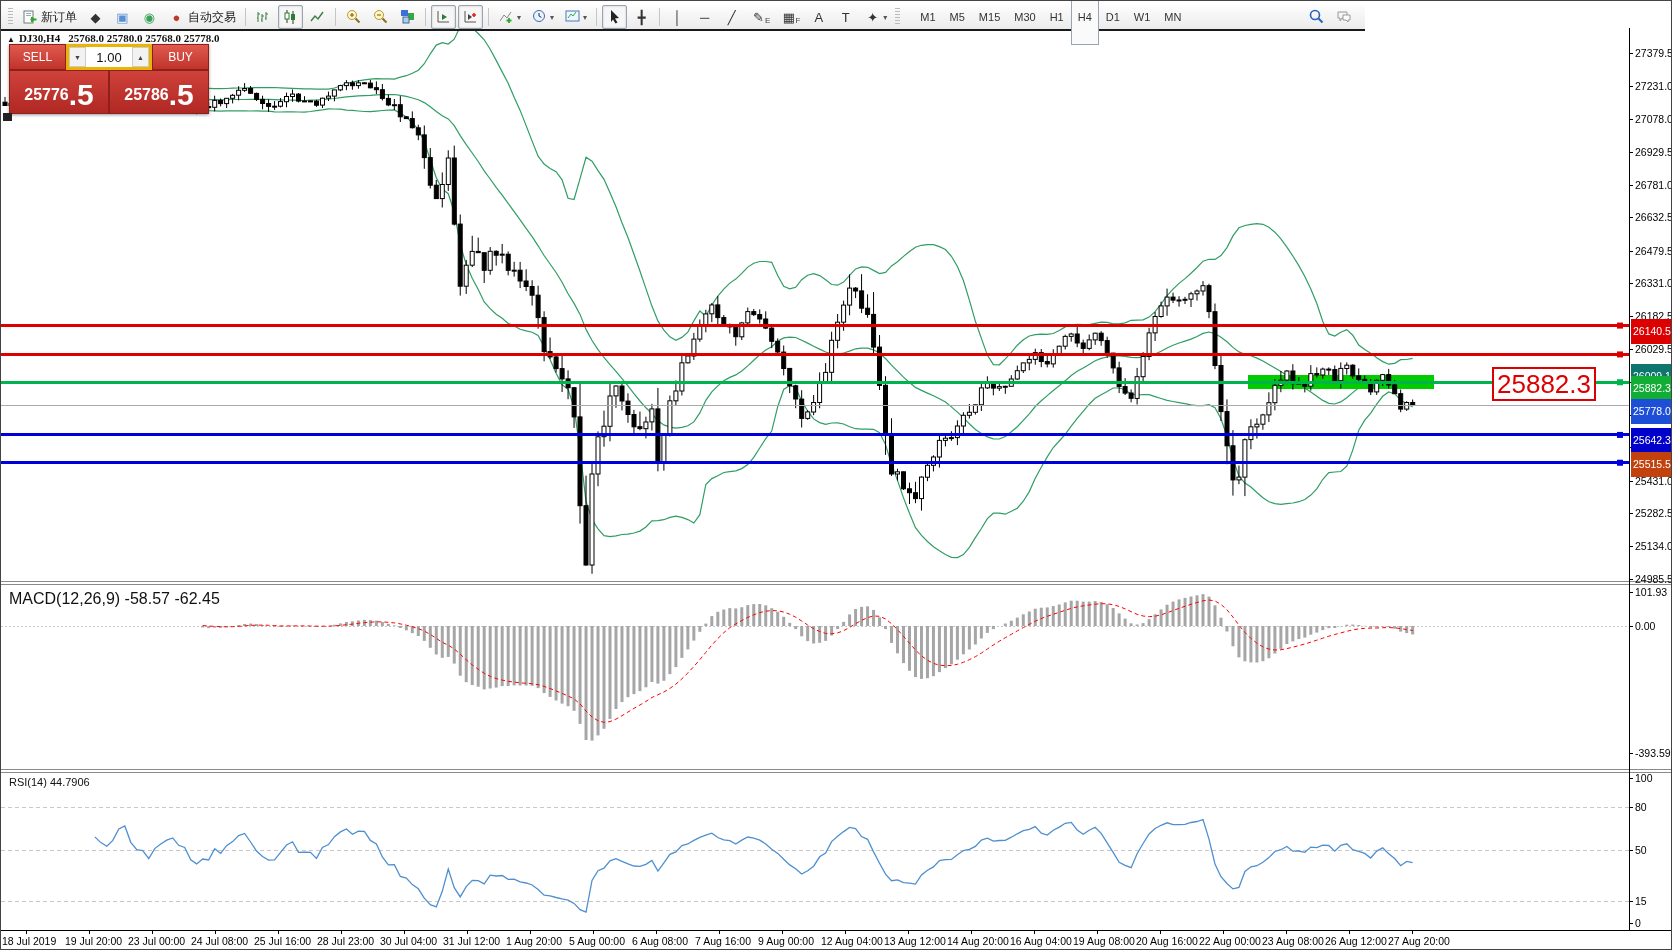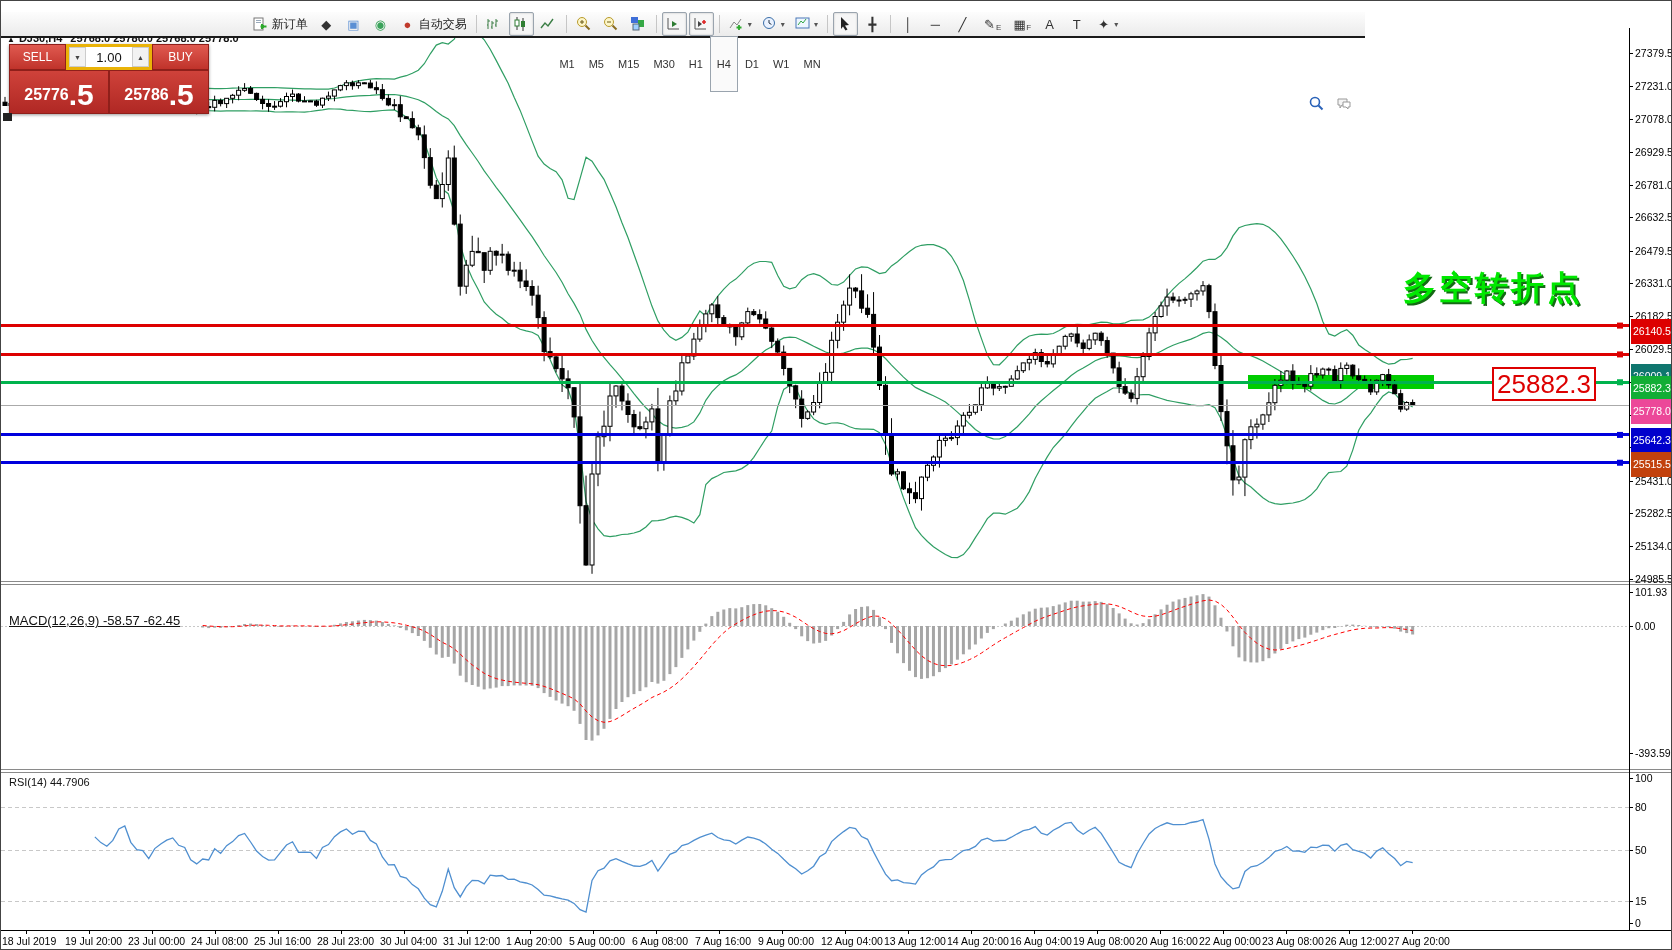--- a/index.html
+++ b/index.html
@@ -1,48 +1,48 @@
 <!DOCTYPE html>
 <html><head>
 <meta charset="utf-8">
 <style>
   html,body{margin:0;padding:0;background:#fff;}
   .app{position:relative;width:1672px;height:950px;background:#fff;font-family:"Liberation Sans",sans-serif;overflow:hidden;border:1px solid #444;box-sizing:border-box;}
   
-  .toolbar{position:absolute;left:0;top:11px;width:1364px;height:26px;background:linear-gradient(#fdfdfd,#ebebeb);border-bottom:2px solid #1a1a1a;display:flex;align-items:center;padding-left:4px;box-sizing:border-box;z-index:30;flex-direction:column;}
+  .toolbar{position:absolute;left:0;top:4px;width:1364px;height:26px;background:linear-gradient(#fdfdfd,#ebebeb);border-bottom:2px solid #1a1a1a;display:flex;align-items:center;padding-left:4px;box-sizing:border-box;z-index:30;}
   .tb-btn{display:inline-flex;align-items:center;height:22px;padding:0 3px;margin:0 1px;border:1px solid transparent;border-radius:2px;color:#333;font-size:12px;cursor:default;white-space:nowrap;}
   .tb-btn.sel{border:1px solid #9aa4ae;background:#f6f6f6;box-shadow:inset 0 0 2px #bbb;}
   .tb-btn .icon{display:inline-flex;align-items:center;justify-content:center;width:17px;height:17px;font-size:13px;line-height:17px;}
   .tb-btn .lbl{margin-left:3px;font-size:12px;color:#222;}
   .tb-btn .dd{font-size:8px;color:#555;margin-left:2px;}
   .tb-btn .sub{font-size:8px;color:#444;margin-left:-2px;margin-top:7px;}
   .tb-sep{width:1px;height:18px;background:#c6c6c6;margin:0 4px;}
   .tb-grip{width:5px;height:18px;margin:0 3px;background:repeating-linear-gradient(#bbb 0 1px,transparent 1px 3px);}
   .tf-group{display:flex;margin-left:10px;}
   .tf{height:22px;line-height:22px;padding:16px 6px;font-size:11px;color:#333;border:1px solid transparent;}
   .tf.sel{border:1px solid #9aa4ae;background:#fafafa;}
   .tb-right{margin-left:auto;display:flex;margin-right:8px;}
   
-  .chart-title{position:absolute;left:6px;top:31px;z-index:25;font-size:11px;color:#111;font-weight:bold;}
+  .chart-title{position:absolute;left:6px;top:31px;z-index:25;font-size:11px;color:#111;font-weight:bold;font-family:Liberation Serif, serif;}
   .chart-title .tri{font-size:8px;margin-right:4px;font-weight:normal;}
   .chart-title .ohlc{font-weight:bold;margin-left:8px;}
   .trade-panel{position:absolute;left:8px;top:43px;width:200px;z-index:26;box-shadow:0 1px 3px rgba(0,0,0,.4);}
   .tp-row1{display:flex;height:26px;border-radius:11px;}
   .tp-sell,.tp-buy{width:57px;background:linear-gradient(#e05a50,#c0332b);color:#fff;font-size:12px;display:flex;align-items:center;justify-content:center;border:1px solid #8f1f1a;box-sizing:border-box;}
   .tp-spin{flex:1;background:#fff;border:3px solid #eab308;box-sizing:border-box;display:flex;align-items:stretch;}
   .tp-spin .arrow{width:15px;display:flex;align-items:center;justify-content:center;font-size:7px;color:#444;background:#f2f2f2;border:1px solid #ccc;}
   .tp-vol{flex:1;display:flex;align-items:center;justify-content:center;font-size:13px;color:#111;}
   .tp-row2{display:flex;height:44px;}
   .tp-price{flex:1;background:linear-gradient(#cf423a,#b02824);color:#fff;display:flex;align-items:center;justify-content:center;border:1px solid #8f1f1a;box-sizing:border-box;padding-top:6px;}
   .tp-price .main{font-size:16px;font-weight:bold;}
   .tp-price .big{font-size:30px;font-weight:bold;line-height:30px;}
   .collapse-tab{position:absolute;left:2px;top:112px;width:9px;height:8px;background:#222;z-index:26;}
   .cn-note{position:absolute;left:1402px;top:265px;width:200px;z-index:24;font-size:33px;font-weight:bold;color:#00e800;letter-spacing:3px;text-shadow:2px 2px 0 #156a15;white-space:nowrap;}
   .price-note{position:absolute;left:1491px;top:366px;width:100px;height:30px;z-index:24;background:#fff;border:2px solid #dd0000;color:#dd0000;font-size:26px;text-align:center;line-height:30px;font-family:"Liberation Sans",sans-serif;}
-  .macd-label{position:absolute;left:8px;top:612px;font-size:13px;color:#111;z-index:24;text-decoration:underline;}
+  .macd-label{position:absolute;left:8px;top:589px;font-size:16px;color:#111;z-index:24;}
   .rsi-label{position:absolute;left:8px;top:775px;font-size:11px;color:#111;z-index:24;}
   .badge{position:absolute;left:1630px;height:13px;line-height:13px;padding:6px 2px;font-size:10.5px;color:#fff;z-index:22;white-space:nowrap;}
   svg#plot{position:absolute;left:0;top:0;z-index:10;}
 </style>
 </head>
 <body>
 
 <div class="app">
   <svg id="plot" width="1672" height="950">
       <defs>
@@ -1083,27 +1083,26 @@
           <span class="big">.5</span>
       </div>
       <div class="tp-price">
         <span class="main">25786</span>
           <span class="big">.5</span>
       </div>
     </div>
   </div>
   <div class="collapse-tab"></div>
 
-  <div class="cn-note">多空转折点</div>
   <div class="price-note">25882.3</div>
 
   <div class="macd-label">MACD(12,26,9) -58.57 -62.45</div>
   <div class="rsi-label">RSI(14) 44.7906</div>
 
   <div id="badges">
       <div class="badge" style="top: 318.094px; background: rgb(221, 0, 0);">26140.5</div>
       <div class="badge" style="top: 363px; background: #0f766e;">26009.1</div>
       <div class="badge" style="top: 374.754px; background: rgb(18, 173, 53);">25882.3</div>
-      <div class="badge" style="top: 397.641px; background: #ec4899;">25778.0</div>
+      <div class="badge" style="top: 397.641px; background: #1d4ed8;">25778.0</div>
       <div class="badge" style="top: 427.419px; background: rgb(0, 0, 204);">25642.3</div>
       <div class="badge" style="top: 451px; background: #c2410c;">25515.5</div>
     </div>
 </div>
 
 </body></html>

